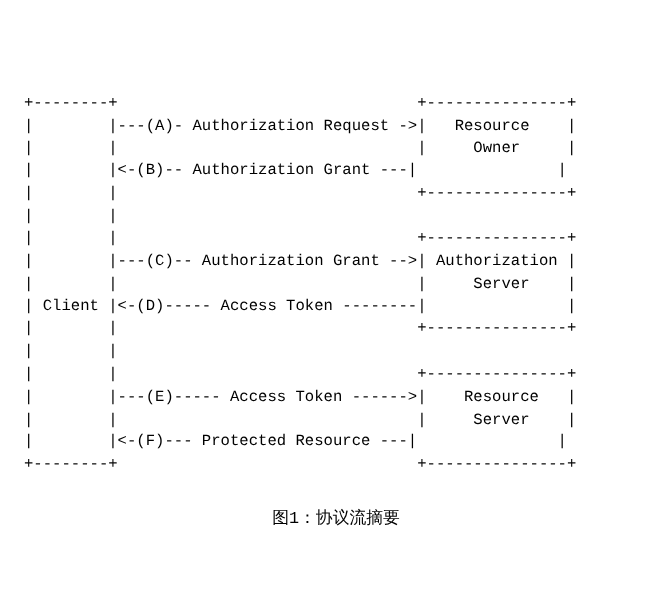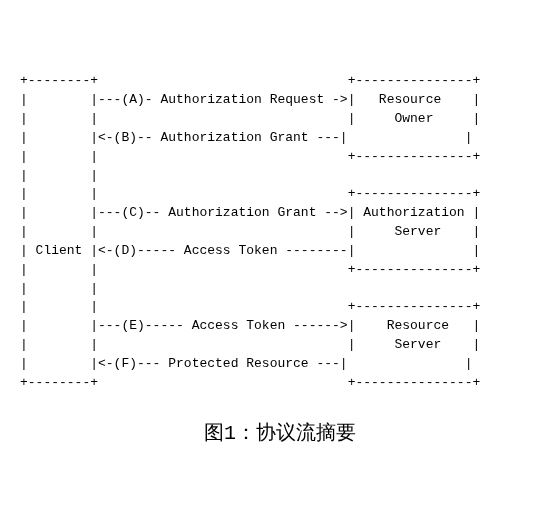--- a/index.html
+++ b/index.html
@@ -26,21 +26,21 @@
     }
     pre {
       font-family: 'Courier New', Courier, monospace;
       font-size: 13px;
       line-height: 1.45;
       white-space: pre;
       color: #000;
     }
     .caption {
       margin-top: 16px;
-      font-size: 20px;
+      font-size: 14px;
       font-family: 'Courier New', Courier, monospace;
       color: #000;
     }
   </style>
 </head>
 <body>
 
 <div class="diagram-container">
   <div class="diagram">
     <pre>+--------+                                +---------------+

